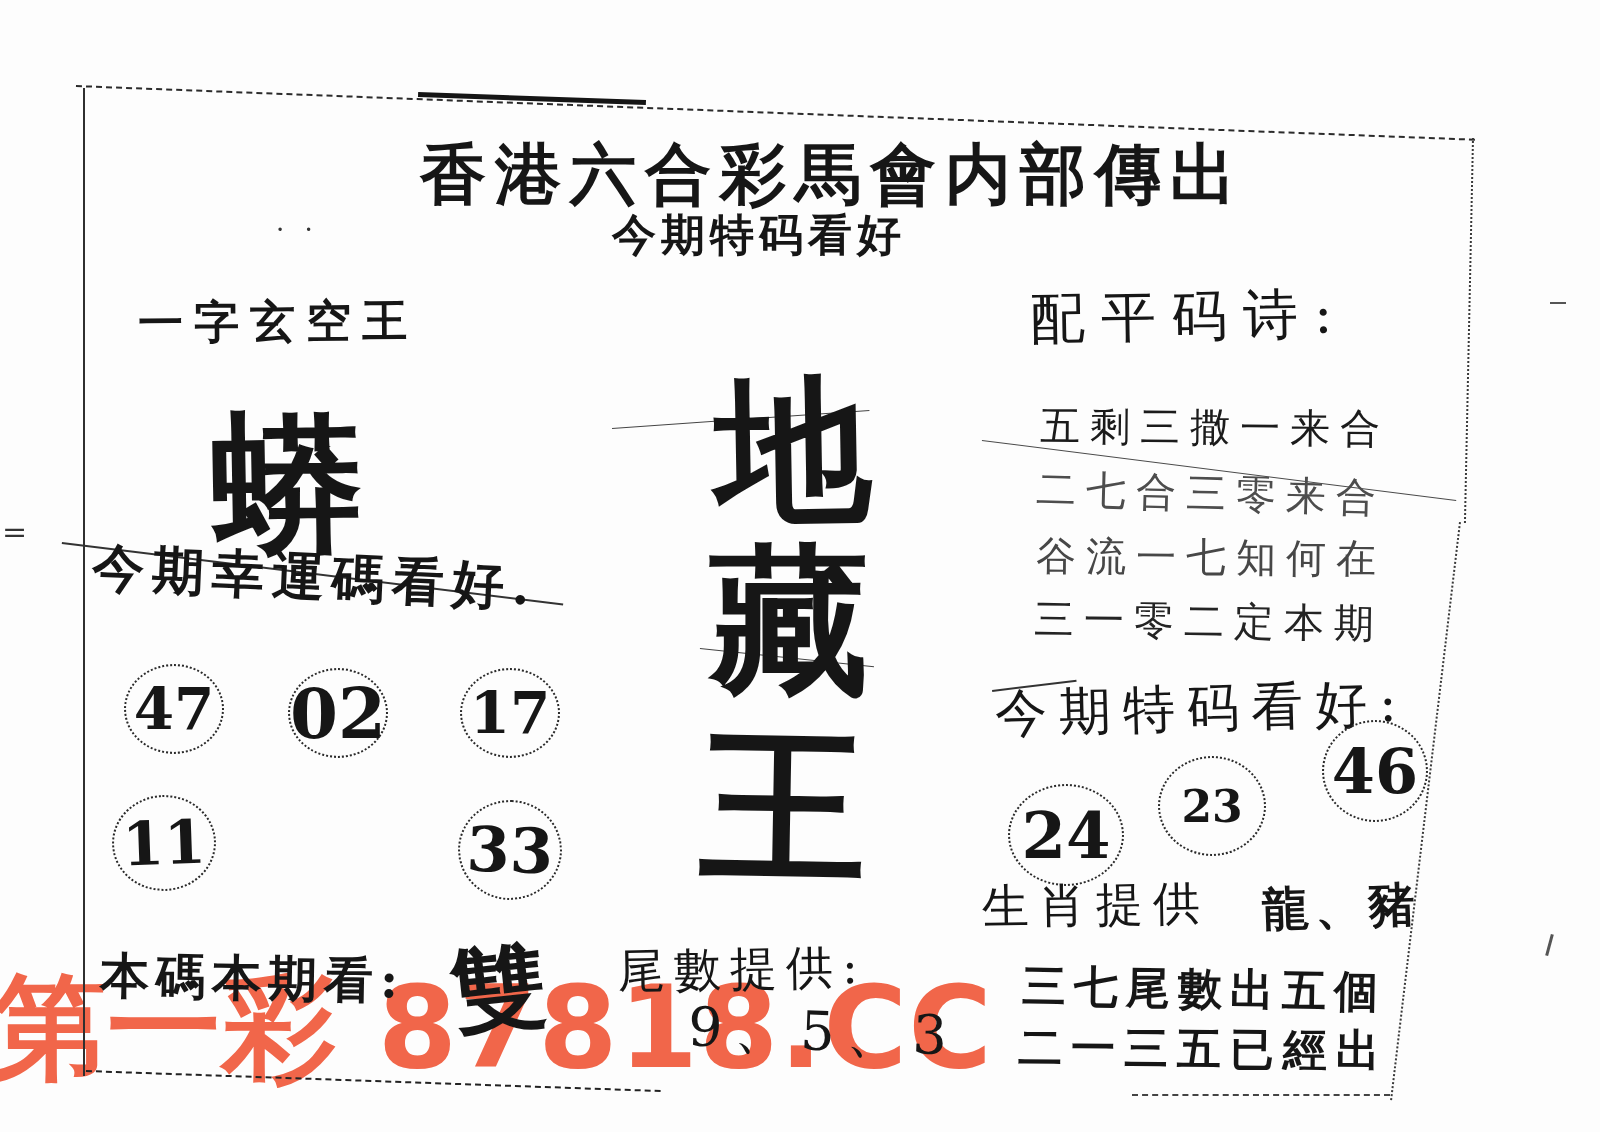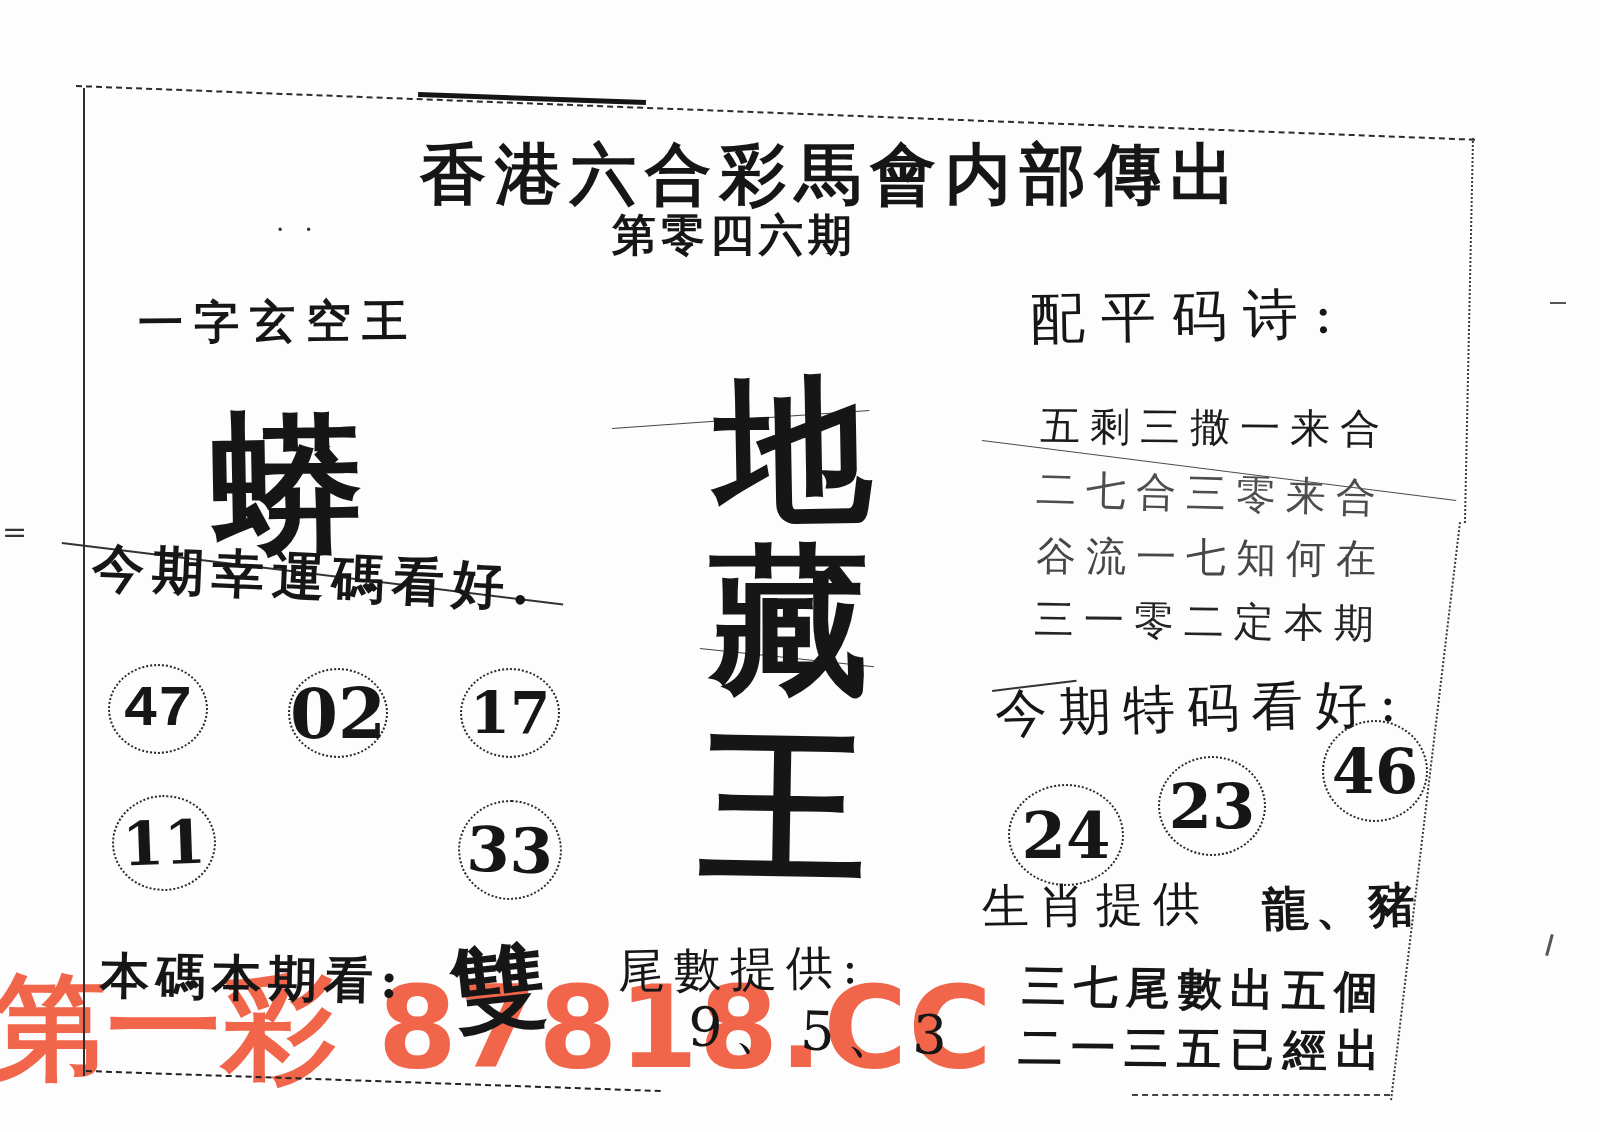--- a/index.html
+++ b/index.html
@@ -28,21 +28,21 @@
   
   .heading-left{left:138px;top:292px;font-size:45px;letter-spacing:11px;transform:rotate(-0.5deg);}
   .mang{left:212px;top:386px;font-size:150px;transform:rotate(-1deg);}
   .lucky-label{left:92px;top:543px;font-size:52px;letter-spacing:8px;transform:rotate(2.5deg);}
 
   .circle{
     position:absolute;border:2px dotted #2a2a2a;border-radius:50%;
     display:flex;align-items:center;justify-content:center;
     font-family:"DejaVu Serif","Liberation Serif",serif;font-weight:bold;z-index:2;
   }
-  .c-l0{left:108px;top:664px;width:96px;height:86px;font-size:58px;font-family:Liberation Mono, monospace;}
+  .c-l0{left:124px;top:664px;width:96px;height:86px;font-size:58px;}
   .c-l1{left:288px;top:668px;width:96px;height:86px;font-size:69px;}
   .c-l2{left:460px;top:668px;width:96px;height:86px;font-size:58px;text-align:center;}
   .c-l3{left:112px;top:795px;width:100px;height:92px;font-size:60px;transform:rotate(-2deg);}
   .c-l4{left:272px;top:796px;width:104px;height:96px;font-size:62px;}
   .c-l5{left:458px;top:800px;width:100px;height:96px;font-size:62px;transform:rotate(2deg);}
 
   
   .vc{width:190px;text-align:center;font-weight:bold;}
   .vc0{left:698px;top:348px;font-size:156px;transform:rotate(-1deg);}
   .vc1{left:694px;top:516px;font-size:160px;}
@@ -51,21 +51,21 @@
   
   .poem-title{left:1030px;top:280px;font-size:55px;letter-spacing:16px;transform:rotate(-1deg);}
   .poem{font-size:40px;letter-spacing:10px;}
   .poem0{left:1040px;top:400px;color:#1b1b1b;transform:rotate(0.5deg);}
   .poem1{left:1036px;top:466px;color:#4d4d4d;transform:rotate(1.5deg);}
   .poem2{left:1036px;top:530px;color:#474747;transform:rotate(0.5deg);}
   .poem3{left:1034px;top:594px;color:#242424;transform:rotate(0.8deg);}
 
   .special-label{left:995px;top:674px;font-size:52px;letter-spacing:12px;transform:rotate(-1.5deg);}
   .c-s0{left:1008px;top:784px;width:112px;height:98px;font-size:64px;}
-  .c-s1{left:1158px;top:756px;width:104px;height:96px;font-size:62px;}
+  .c-s1{left:1158px;top:756px;width:104px;height:96px;font-size:44px;}
   .c-s2{left:1322px;top:720px;width:102px;height:98px;font-size:62px;}
   .zodiac-label{left:982px;top:874px;font-size:47px;letter-spacing:10px;transform:rotate(-1deg);}
   .zodiac-values{left:1262px;top:876px;font-size:47px;letter-spacing:6px;transform:rotate(-2deg);font-weight:bold;}
 
   
   .benma-label{left:100px;top:946px;font-size:49px;letter-spacing:7px;transform:rotate(1deg);}
   .benma-value{left:452px;top:926px;font-size:94px;transform:rotate(-6deg);font-weight:bold;}
   .tails-label{left:618px;top:938px;font-size:47px;letter-spacing:9px;transform:rotate(-1deg);}
   .tails-values{left:688px;top:996px;font-size:54px;letter-spacing:12px;transform:rotate(2deg);}
   .note1{left:1022px;top:960px;font-size:44px;letter-spacing:8px;transform:rotate(1deg);font-weight:bold;}
@@ -111,21 +111,21 @@
   <div class="line a2"></div>
   <div class="line a3"></div>
   <div class="line a4"></div>
   <div class="line a5"></div>
   <div class="abs dots z2">· ·</div>
   <div class="line e1"></div>
   <div class="line e2"></div>
   <div class="abs e3 z2">=</div>
 
   <div class="abs kai title z2">香港六合彩馬會内部傳出</div>
-  <div class="abs kai issue z2">第零四六期</div>
+  <div class="abs kai issue z2">今期特码看好</div>
 
   <div class="abs kai heading-left z2">一字玄空王</div>
   <div class="abs kai mang z2">蟒</div>
   <div class="abs kai lucky-label z2">今期幸運碼看好.</div>
 
   <div class="circle c-l0">47</div>
   <div class="circle c-l1">02</div>
   <div class="circle c-l2">17</div>
   <div class="circle c-l3">11</div>
   <div class="circle c-l5">33</div>

